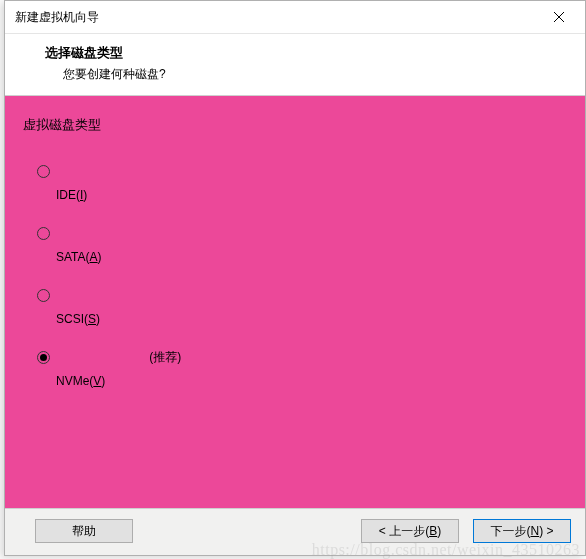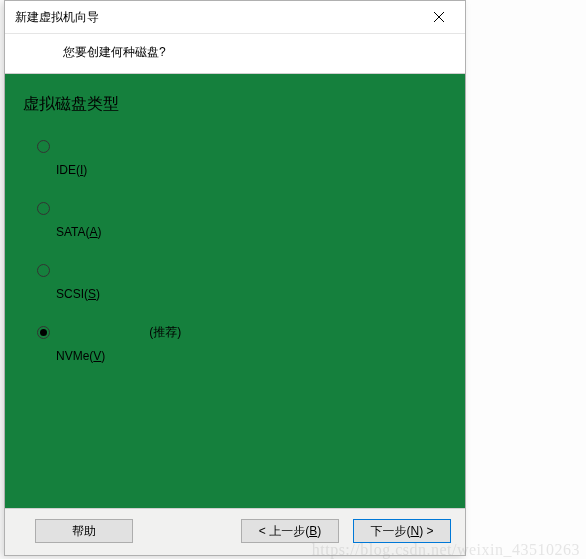--- a/index.html
+++ b/index.html
@@ -8,22 +8,22 @@
     width: 586px; height: 559px;
     font-family: "Microsoft YaHei", "Segoe UI", Tahoma, sans-serif;
     font-size: 12px;
     background: #fdfdfd;
     color: #000;
     overflow: hidden;
   }
   .dialog {
     position: absolute;
     left: 4px; top: 0;
-    width: 462px; height: 556px;
-    background: #15803d;
+    width: 582px; height: 556px;
+    background: #ec4899;
     border: 1px solid #b0b0b0;
     box-shadow: -3px 2px 8px rgba(0,0,0,.15);
   }
   .titlebar {
     height: 32px;
     display: flex;
     align-items: center;
     padding: 0 4px 0 10px;
     background: #ffffff;
   }
@@ -52,21 +52,22 @@
   }
   .header .h2 {
     font-size: 12px;
     color: #000;
     padding-left: 40px;
   }
   .content {
     padding: 20px 18px 10px 18px;
   }
   .group-label {
-    font-size: 16px;
+    font-size: 13px;
+    margin-bottom: 6px;
   }
   .radio-list {
     padding-left: 14px;
   }
   .radio-row {
     display: flex;
     align-items: center;
     min-height: 28px;
     user-select: none;
   }
@@ -143,20 +144,21 @@
     <span class="title">新建虚拟机向导</span>
     <div class="close-btn">
       <svg viewBox="0 0 10 10">
         <line x1="0" y1="0" x2="10" y2="10"></line>
           <line x1="10" y1="0" x2="0" y2="10"></line>
       </svg>
     </div>
   </div>
 
   <div class="header">
+    <div class="h1">选择磁盘类型</div>
     <div class="h2">您要创建何种磁盘?</div>
   </div>
 
   <div class="content">
     <div class="group-label">虚拟磁盘类型</div>
     <div class="radio-list">
 
       <div class="radio-row">
         <span class="radio"></span>
         <span class="radio-label">

